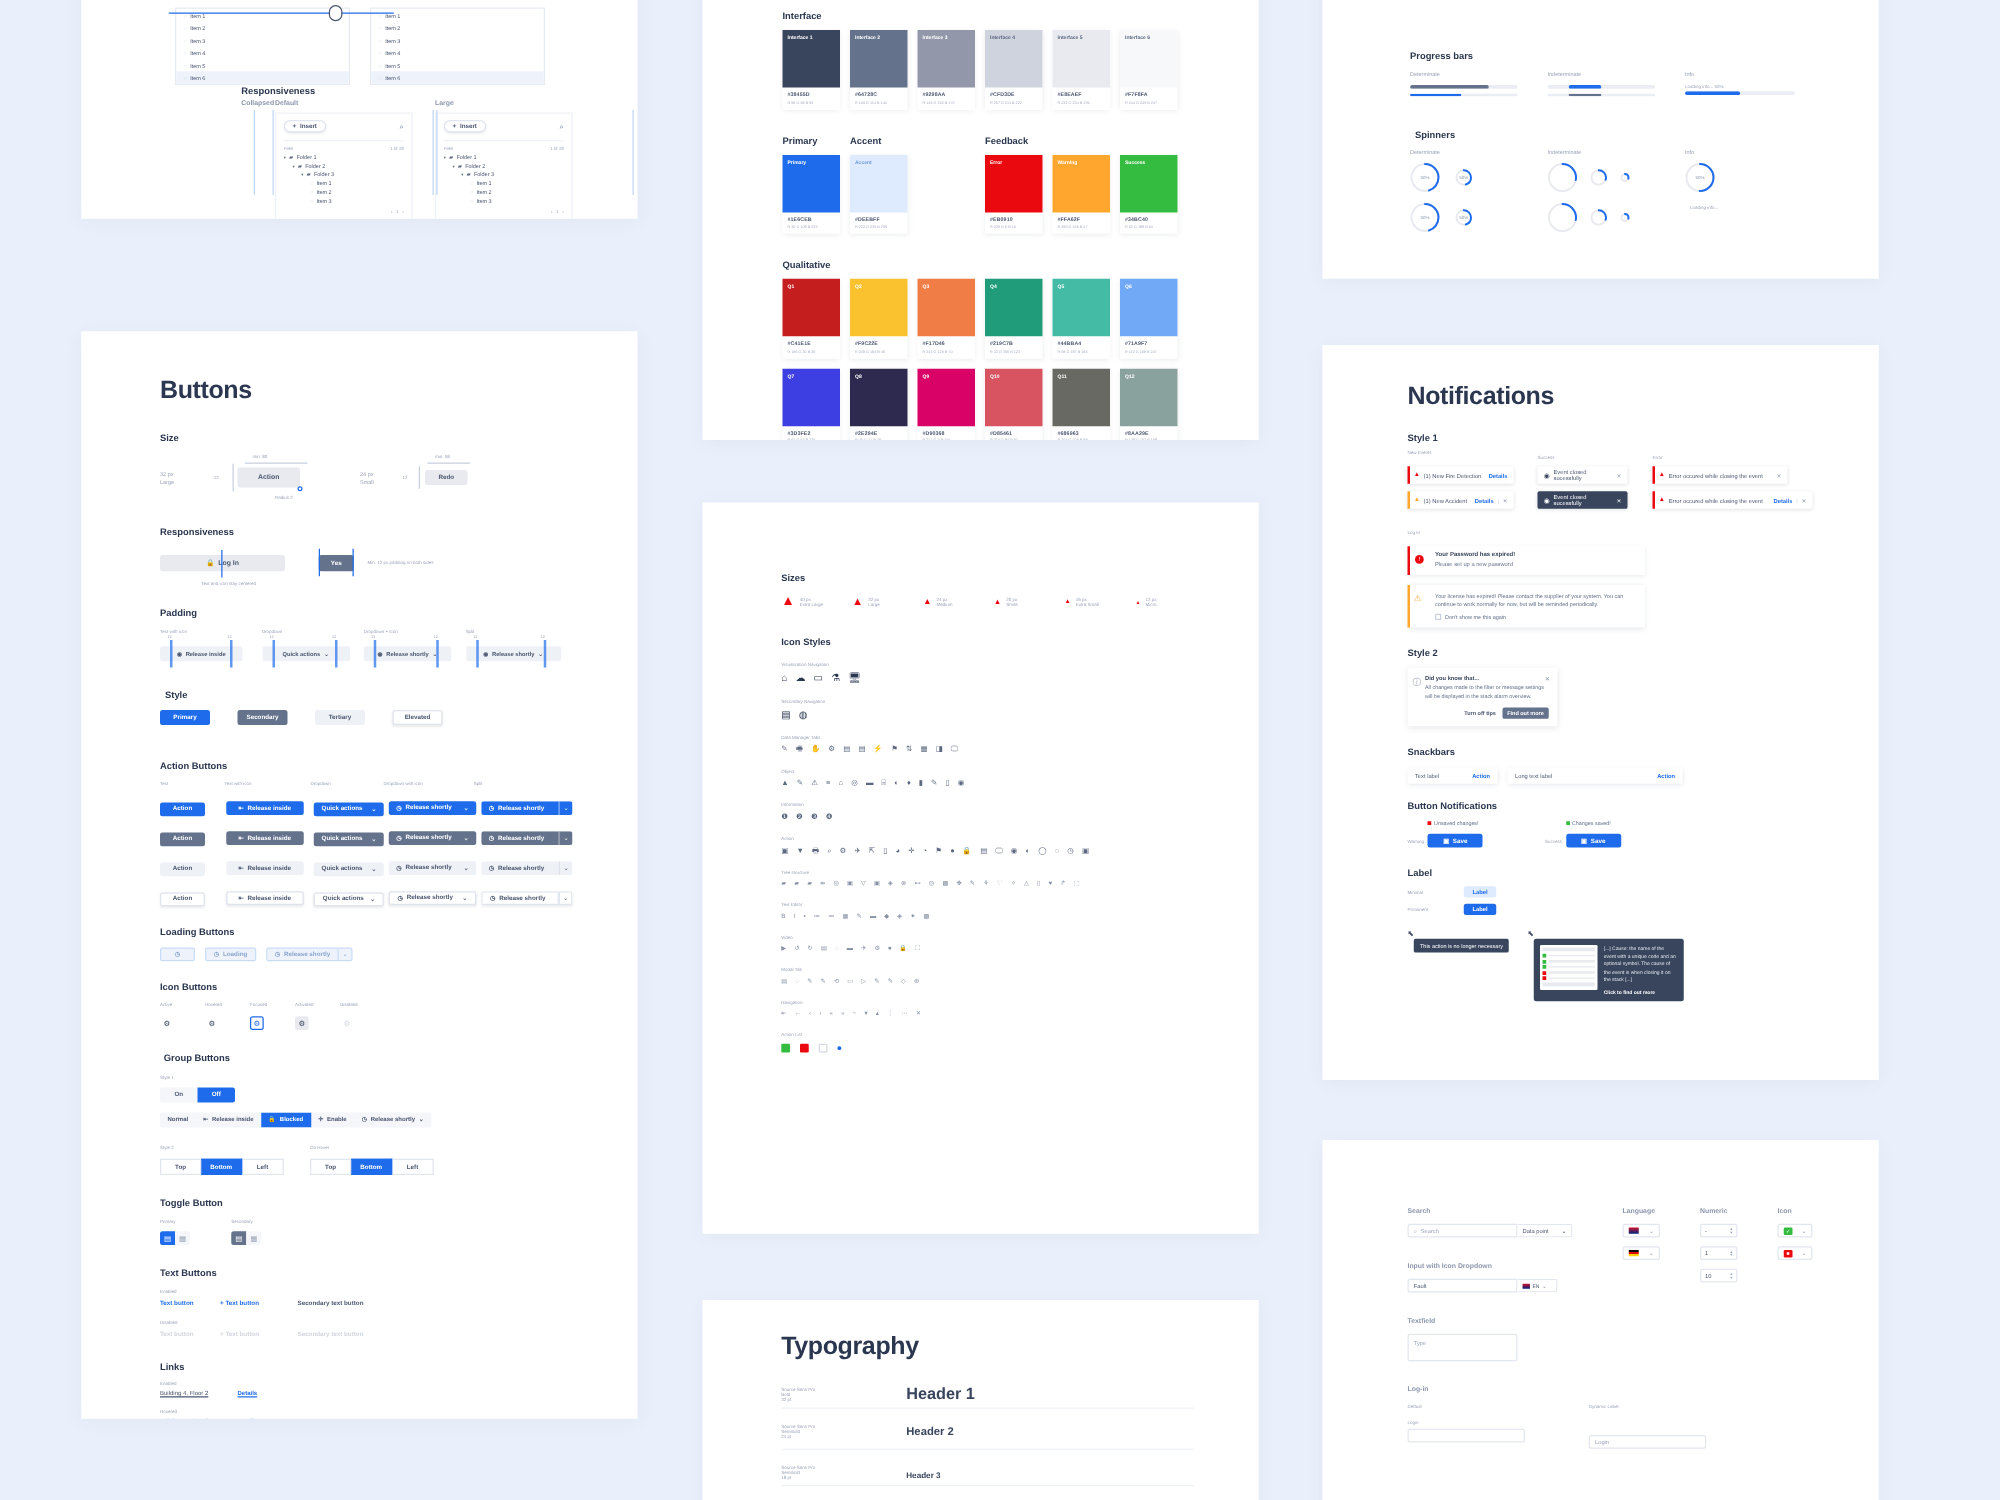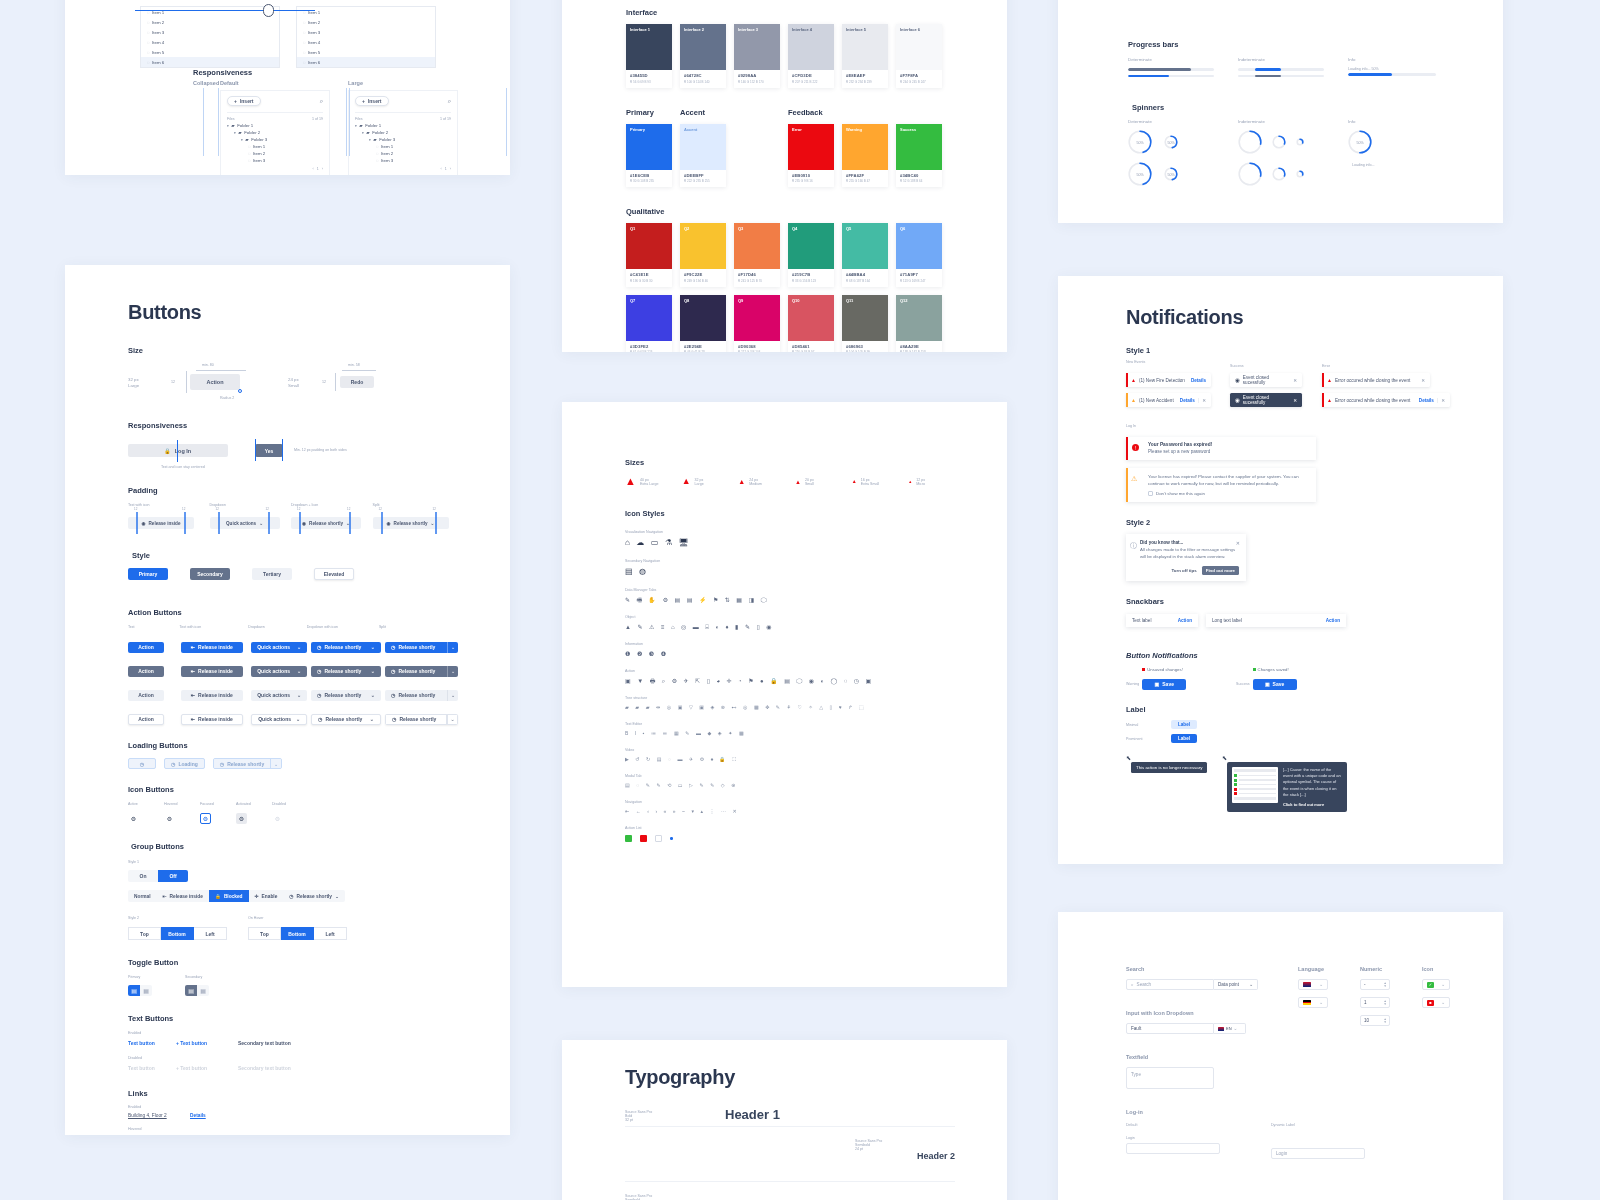--- a/index.html
+++ b/index.html
@@ -1313,21 +1313,21 @@
         <div style="width:72px;height:13px;background:#fff;box-shadow:0 1px 4px rgba(56,69,93,.15);display:flex;align-items:center;justify-content:space-between;padding:0 6px;">
           <span style="font-size:4.6px;color:#4a5670;">Text label</span>
           <span class="lnk" style="font-size:4.6px;">Action</span>
         </div>
         <div style="width:140px;height:13px;background:#fff;box-shadow:0 1px 4px rgba(56,69,93,.15);display:flex;align-items:center;justify-content:space-between;padding:0 6px;">
           <span style="font-size:4.6px;color:#4a5670;">Long text label</span>
           <span class="lnk" style="font-size:4.6px;">Action</span>
         </div>
       </div>
 
-      <div class="sec" style="margin-top:24px;font-style:italic;">Button Notifications</div>
+      <div class="sec" style="margin-top:13px;">Button Notifications</div>
       <div style="display:flex;margin-top:7px;">
         <div style="display:flex;align-items:flex-end;width:110px;">
           <span class="tiny2" style="margin-bottom:4px;">Warning</span>
           <div style="margin-left:3px;">
             <div style="font-size:4.3px;color:#64728c;display:flex;align-items:center;gap:2px;">
               <span style="width:3px;height:3px;background:#eb0910;display:inline-block;"></span>
               <span>Unsaved changes!</span>
             </div>
             <div class="btn primary" style="margin-top:2px;width:44px;">
               <span>▣</span>
@@ -1404,21 +1404,21 @@
       <div class="h1">Typography</div>
       <div id="typoRows" style="margin-top:18px;">
           <div style="display:flex;align-items:flex-end;border-bottom:.5px solid #eef1f6;padding-bottom:4px;margin-top:0px;">
             <div style="width:100px;">
               <div class="tiny2">Source Sans Pro</div>
               <div class="tiny2">Bold</div>
               <div class="tiny2">32 pt</div>
             </div>
             <div style="font-size:13px;font-weight:bold;color:#38455d;">Header 1</div>
           </div>
-          <div style="display:flex;align-items:flex-end;border-bottom:.5px solid #eef1f6;padding-bottom:20px;margin-top:12px;flex-direction:column;">
+          <div style="display:flex;align-items:center;border-bottom:.5px solid #eef1f6;padding-bottom:8px;margin-top:12px;">
             <div style="width:100px;">
               <div class="tiny2">Source Sans Pro</div>
               <div class="tiny2">Semibold</div>
               <div class="tiny2">24 pt</div>
             </div>
             <div style="font-size:9px;font-weight:bold;color:#38455d;">Header 2</div>
           </div>
           <div style="display:flex;align-items:flex-end;border-bottom:.5px solid #eef1f6;padding-bottom:4px;margin-top:12px;">
             <div style="width:100px;">
               <div class="tiny2">Source Sans Pro</div>

